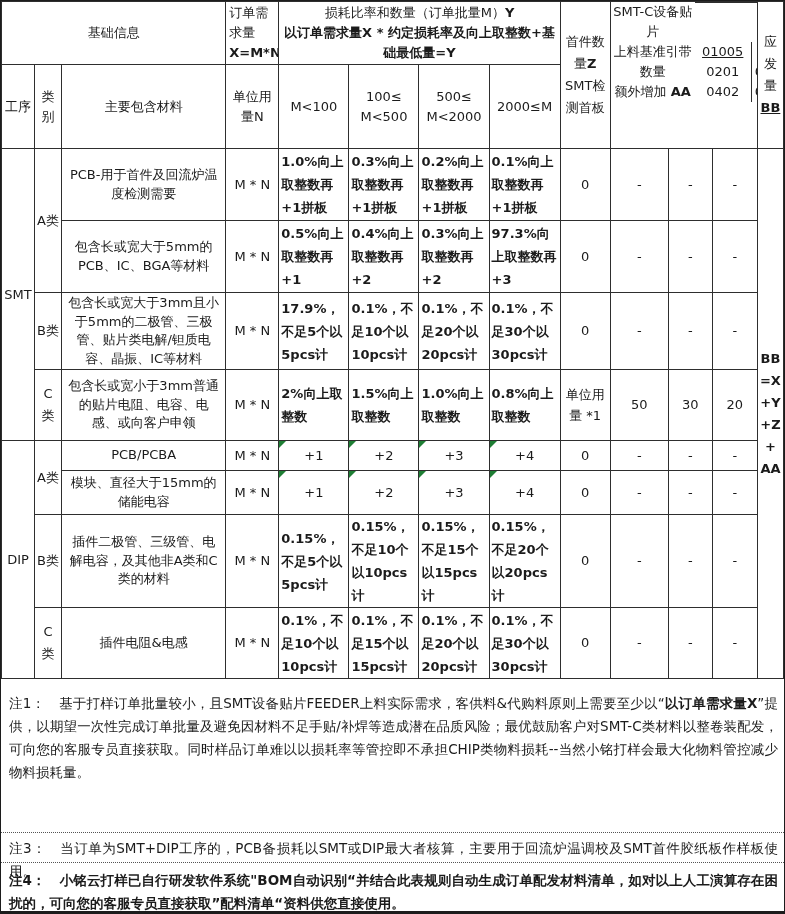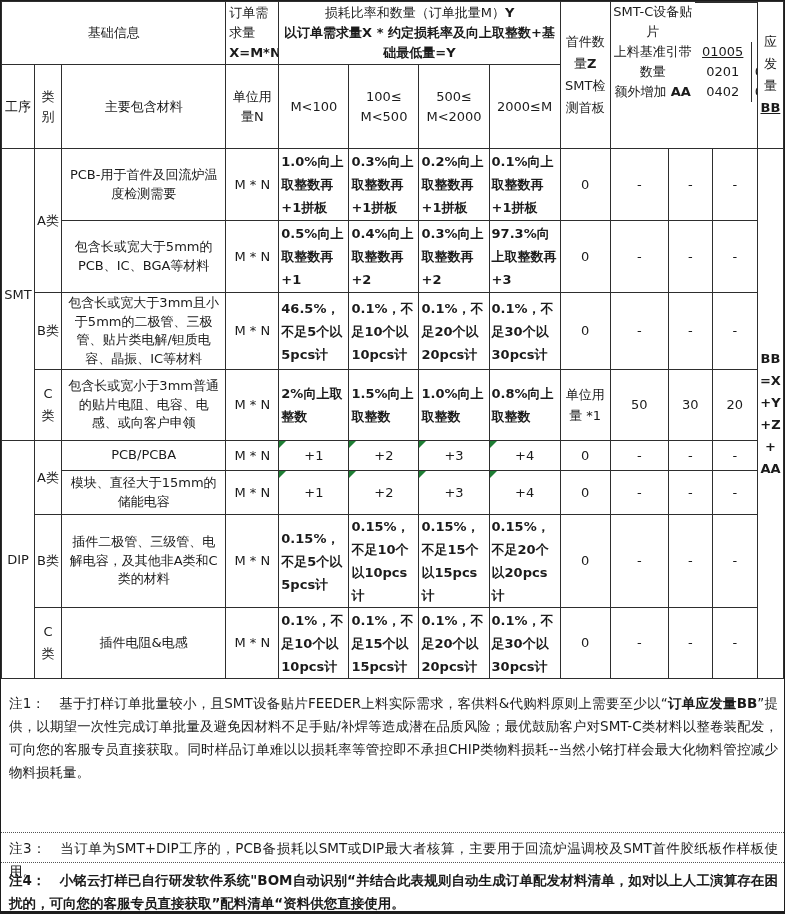--- a/index.html
+++ b/index.html
@@ -151,21 +151,21 @@
       <td class="loss">97.3%向上取整数再+3</td>
       <td class="tc">0</td>
       <td class="tc">-</td>
       <td class="tc">-</td>
       <td class="tc">-</td>
     </tr>
     <tr style="height:74px">
       <td class="tc">B类</td>
       <td class="mat">包含长或宽大于3mm且小于5mm的二极管、三极管、贴片类电解/钽质电容、晶振、IC等材料</td>
       <td class="tc">M * N</td>
-      <td class="loss">46.5%，不足5个以5pcs计</td>
+      <td class="loss">17.9%，不足5个以5pcs计</td>
       <td class="loss">0.1%，不足10个以10pcs计</td>
       <td class="loss">0.1%，不足20个以20pcs计</td>
       <td class="loss">0.1%，不足30个以30pcs计</td>
       <td class="tc">0</td>
       <td class="tc">-</td>
       <td class="tc">-</td>
       <td class="tc">-</td>
     </tr>
     <tr style="height:71px">
       <td class="tc">C类</td>
@@ -230,21 +230,21 @@
       <td class="loss">0.1%，不足30个以30pcs计</td>
       <td class="tc">0</td>
       <td class="tc">-</td>
       <td class="tc">-</td>
       <td class="tc">-</td>
     </tr>
   </tbody>
     </table>
 
   <div class="note note1">
-    <span class="nlab">注1：</span><span>基于打样订单批量较小，且SMT设备贴片FEEDER上料实际需求，客供料&amp;代购料原则上需要至少以“</span><span class="b">订单应发量BB</span><span>”提供，以期望一次性完成订单批量及避免因材料不足手贴/补焊等造成潜在品质风险；最优鼓励客户对SMT-C类材料以整卷装配发，可向您的客服专员直接获取。同时样品订单难以以损耗率等管控即不承担CHIP类物料损耗--当然小铭打样会最大化物料管控减少物料损耗量。</span>
+    <span class="nlab">注1：</span><span>基于打样订单批量较小，且SMT设备贴片FEEDER上料实际需求，客供料&amp;代购料原则上需要至少以“</span><span class="b">以订单需求量X</span><span>”提供，以期望一次性完成订单批量及避免因材料不足手贴/补焊等造成潜在品质风险；最优鼓励客户对SMT-C类材料以整卷装配发，可向您的客服专员直接获取。同时样品订单难以以损耗率等管控即不承担CHIP类物料损耗--当然小铭打样会最大化物料管控减少物料损耗量。</span>
   </div>
   <div class="note note3">
     <span class="nlab">注3：</span><span>当订单为SMT+DIP工序的，PCB备损耗以SMT或DIP最大者核算，主要用于回流炉温调校及SMT首件胶纸板作样板使用。</span>
   </div>
   <div class="note note4">
     <span class="nlab">注4：</span><span>小铭云打样已自行研发软件系统"BOM自动识别“并结合此表规则自动生成订单配发材料清单，如对以上人工演算存在困扰的，可向您的客服专员直接获取”配料清单“资料供您直接使用。</span>
   </div>
 
 </div>
 

